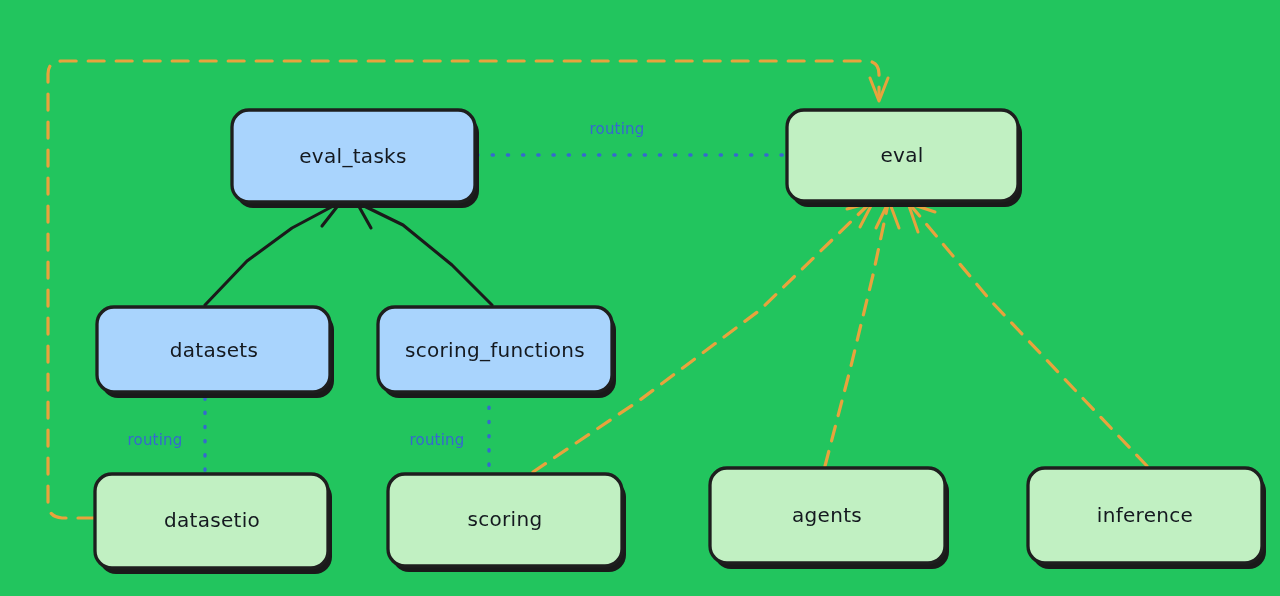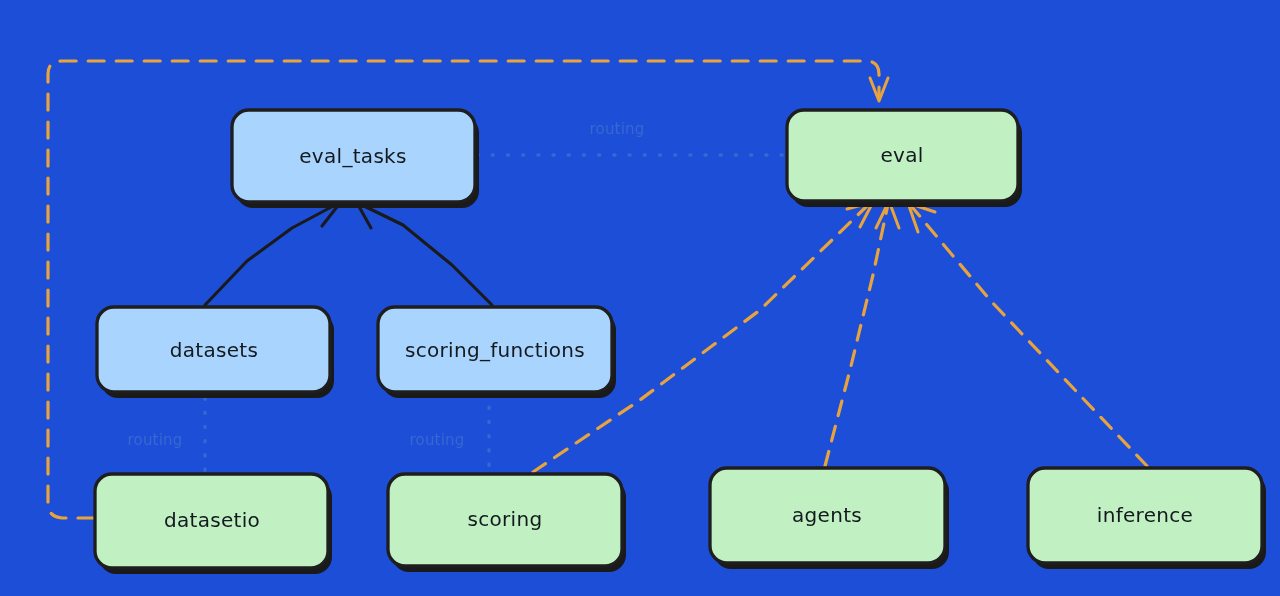--- a/index.html
+++ b/index.html
@@ -4,21 +4,21 @@
 <style>
   html, body {
     margin: 0;
     padding: 0;
     background: #ffffff;
   }
   #canvas {
     position: relative;
     width: 1280px;
     height: 596px;
-    background: #1d4ed8;
+    background: #22c55e;
     overflow: hidden;
     font-family: "DejaVu Sans", sans-serif;
   }
   #diagram-svg {
     position: absolute;
     top: 0;
     left: 0;
     width: 1280px;
     height: 596px;
   }

